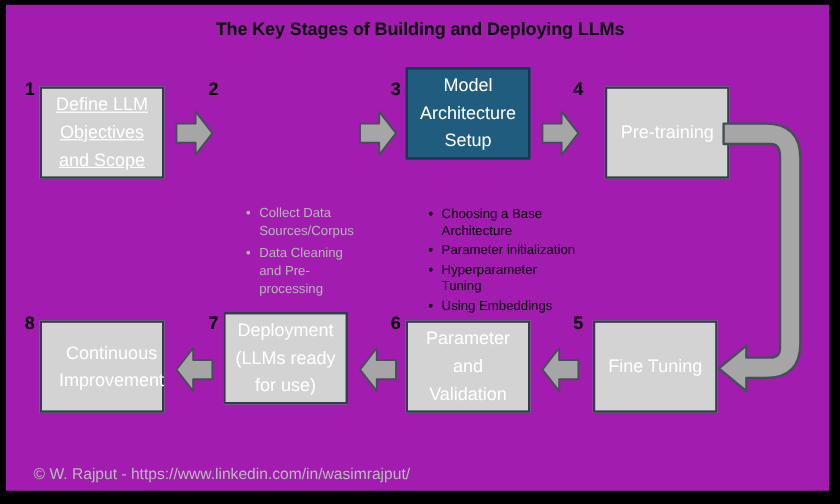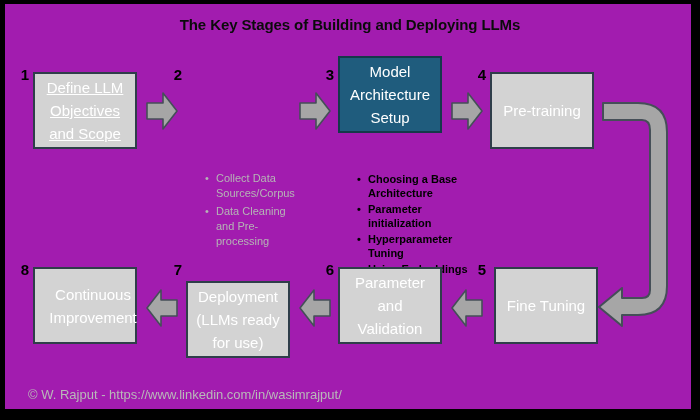--- a/index.html
+++ b/index.html
@@ -34,37 +34,37 @@
     color:#ffffff;font-size:15px;line-height:23px;white-space:pre-line;
   }
   .sbox.highlight{background:var(--accent-teal);border-color:var(--teal-border);}
   .snum{
     position:absolute;width:12px;text-align:right;
     font-size:15px;line-height:15px;font-weight:700;color:#000000;
   }
   .pos-s1{left:33px;top:72px;text-decoration:underline;}  .pos-n1{left:17px;top:67px;}
   .pos-s2{left:186px;top:72px;} .pos-n2{left:170px;top:67px;}
   .pos-s3{left:338px;top:56px;} .pos-n3{left:322px;top:67px;}
-  .pos-s4{left:490px;top:72px;} .pos-n4{left:474px;top:67px;}
+  .pos-s4{left:504px;top:72px;} .pos-n4{left:474px;top:67px;}
   .pos-s5{left:494px;top:267px;}.pos-n5{left:474px;top:262px;}
   .pos-s6{left:338px;top:267px;}.pos-n6{left:322px;top:262px;}
-  .pos-s7{left:186px;top:281px;}.pos-n7{left:170px;top:262px;}
+  .pos-s7{left:186px;top:260px;}.pos-n7{left:170px;top:262px;}
   .pos-s8{left:33px;top:267px;padding-left:16px;} .pos-n8{left:17px;top:262px;}
   .arrow{position:absolute;width:32px;height:38px;}
   .pos-a12{left:146px;top:92px;} .pos-a23{left:299px;top:92px;} .pos-a34{left:451px;top:92px;}
   .pos-a56{left:451px;top:289px;}.pos-a67{left:299px;top:289px;}.pos-a78{left:146px;top:289px;}
   .elbow{position:absolute;left:595px;top:95px;width:80px;height:238px;}
   .bullets{
     position:absolute;margin:16px;padding:0;list-style:none;font-size:11px;
   }
   .bullets li{position:relative;padding-left:12px;margin-bottom:3px;}
   .bullets li::before{content:"\2022";position:absolute;left:1px;top:0;}
   .bullets-gray{left:188px;top:155px;width:95px;color:var(--muted-text);line-height:15px;}
   .bullets-black{left:340px;top:156px;width:126px;color:#000000;line-height:14px;}
-  .bullets-black li{margin-bottom:2px;font-weight:bold;}
+  .bullets-black li{margin-bottom:2px;}
   .footer{
     position:absolute;left:28px;top:387px;font-size:13px;color:#b9b9b9;
   }
 </style>
 </head>
 <body>
 
 <div class="frame">
 
   <div class="title">The Key Stages of Building and Deploying LLMs</div>

